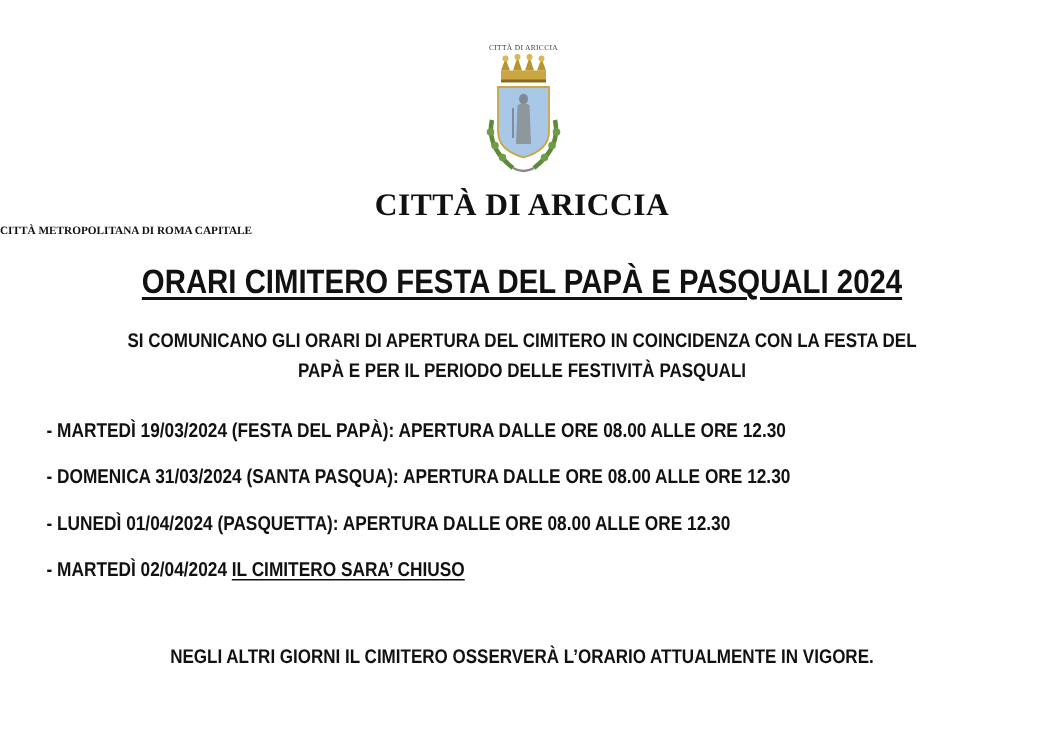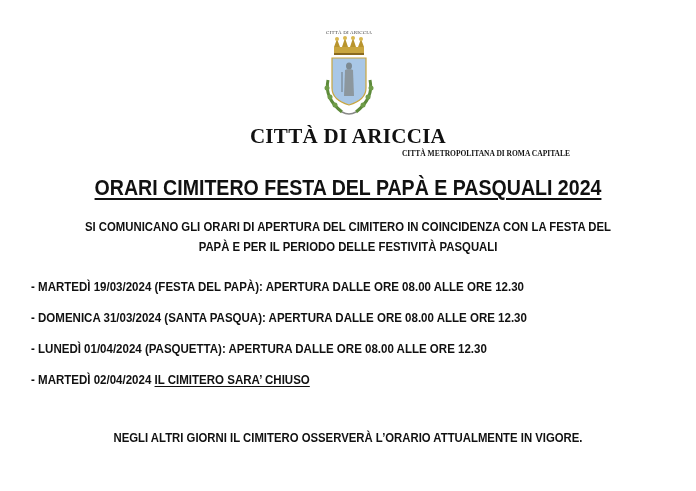--- a/index.html
+++ b/index.html
@@ -1,20 +1,20 @@
 <!DOCTYPE html>
 <html><head>
 <meta charset="utf-8">
 <style>
   html, body { margin:0; padding:0; background:#ffffff; }
   body { width:696px; height:491px; position:relative; overflow:hidden; font-family:"DejaVu Sans Condensed","Liberation Sans Narrow","Liberation Sans",sans-serif; color:#111; }
   .crest { position:absolute; left:318px; top:30px; width:62px; height:96px; }
   .crest-label { position:absolute; left:0; top:0; width:62px; text-align:center; font-family:"Liberation Serif",serif; font-size:5px; color:#444; letter-spacing:0.2px; }
   .org-name { position:absolute; left:0; width:696px; top:124px; text-align:center; font-family:"Liberation Serif",serif; font-weight:bold; font-size:21px; letter-spacing:0.3px; color:#111; }
-  .org-sub { position:absolute; left:0; width:570px; top:149px; text-align:right; font-family:"Liberation Serif",serif; font-weight:bold; font-size:7.5px; color:#111; }
+  .org-sub { position:absolute; left:0; width:570px; top:149px; text-align:left; font-family:"Liberation Serif",serif; font-weight:bold; font-size:7.5px; color:#111; }
   .title { position:absolute; left:0; width:696px; top:175px; text-align:center; font-family:"Liberation Sans",sans-serif; font-weight:bold; font-size:22.5px; text-decoration:underline; text-decoration-thickness:2px; text-underline-offset:3px; transform:scaleX(0.87); transform-origin:center; color:#111; }
   .intro { position:absolute; left:0; width:696px; top:217px; text-align:center; font-family:"Liberation Sans",sans-serif; font-weight:bold; font-size:13.2px; line-height:20px; transform:scaleX(0.86); transform-origin:center; color:#111; }
   .schedule { position:absolute; left:31px; top:278px; width:640px; transform:scaleX(0.86); transform-origin:left; }
   .schedule-item { font-family:"Liberation Sans",sans-serif; font-weight:bold; font-size:13.4px; height:31px; line-height:18px; white-space:nowrap; color:#111; }
   .closed { text-decoration:underline; text-underline-offset:2px; }
   .footer { position:absolute; left:0; width:696px; top:430px; text-align:center; font-family:"Liberation Sans",sans-serif; font-weight:bold; font-size:13.2px; transform:scaleX(0.86); transform-origin:center; color:#111; }
 </style>
 </head>
 <body>
 

